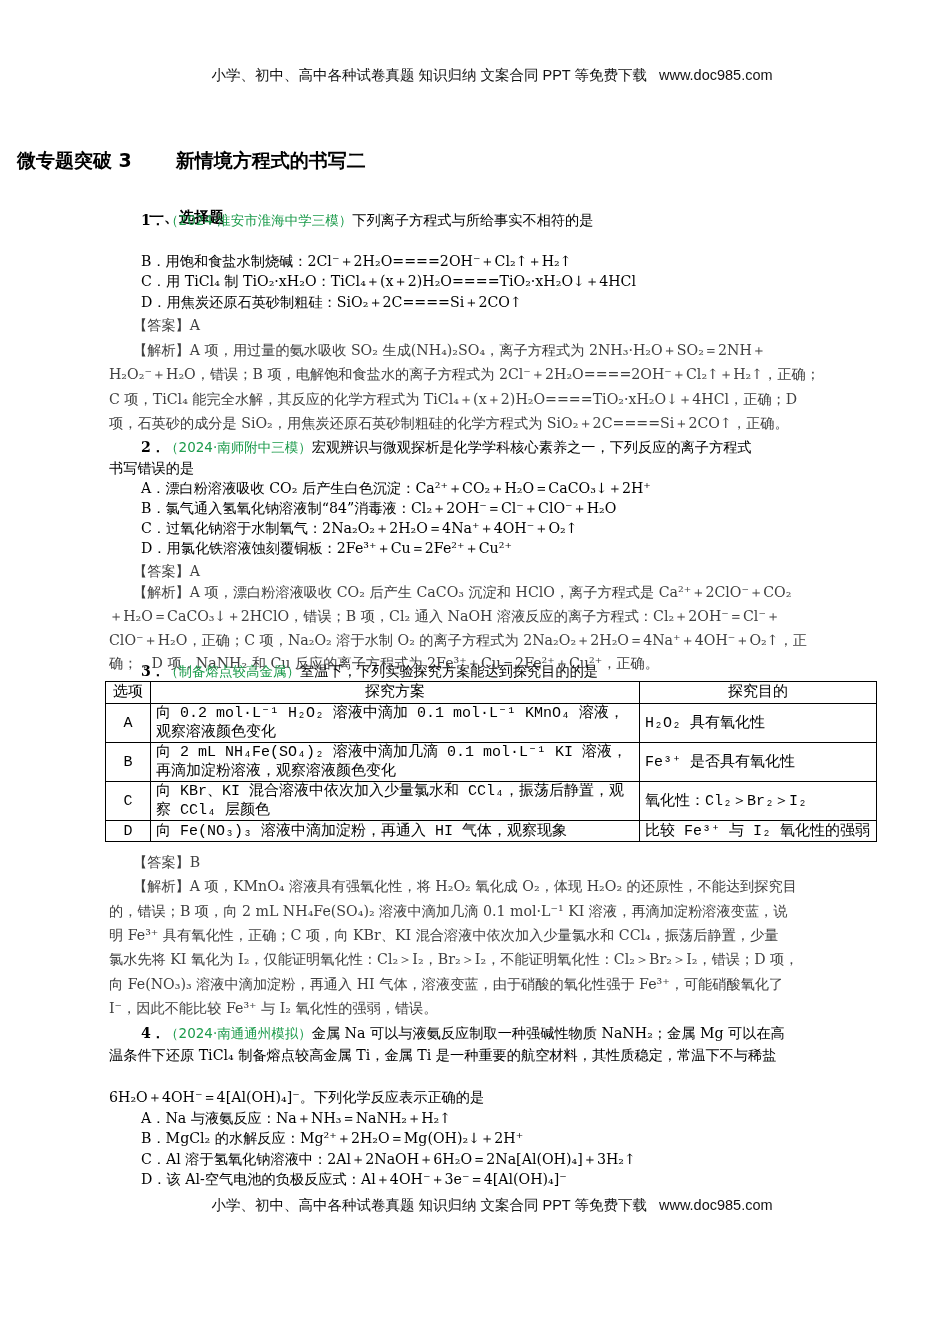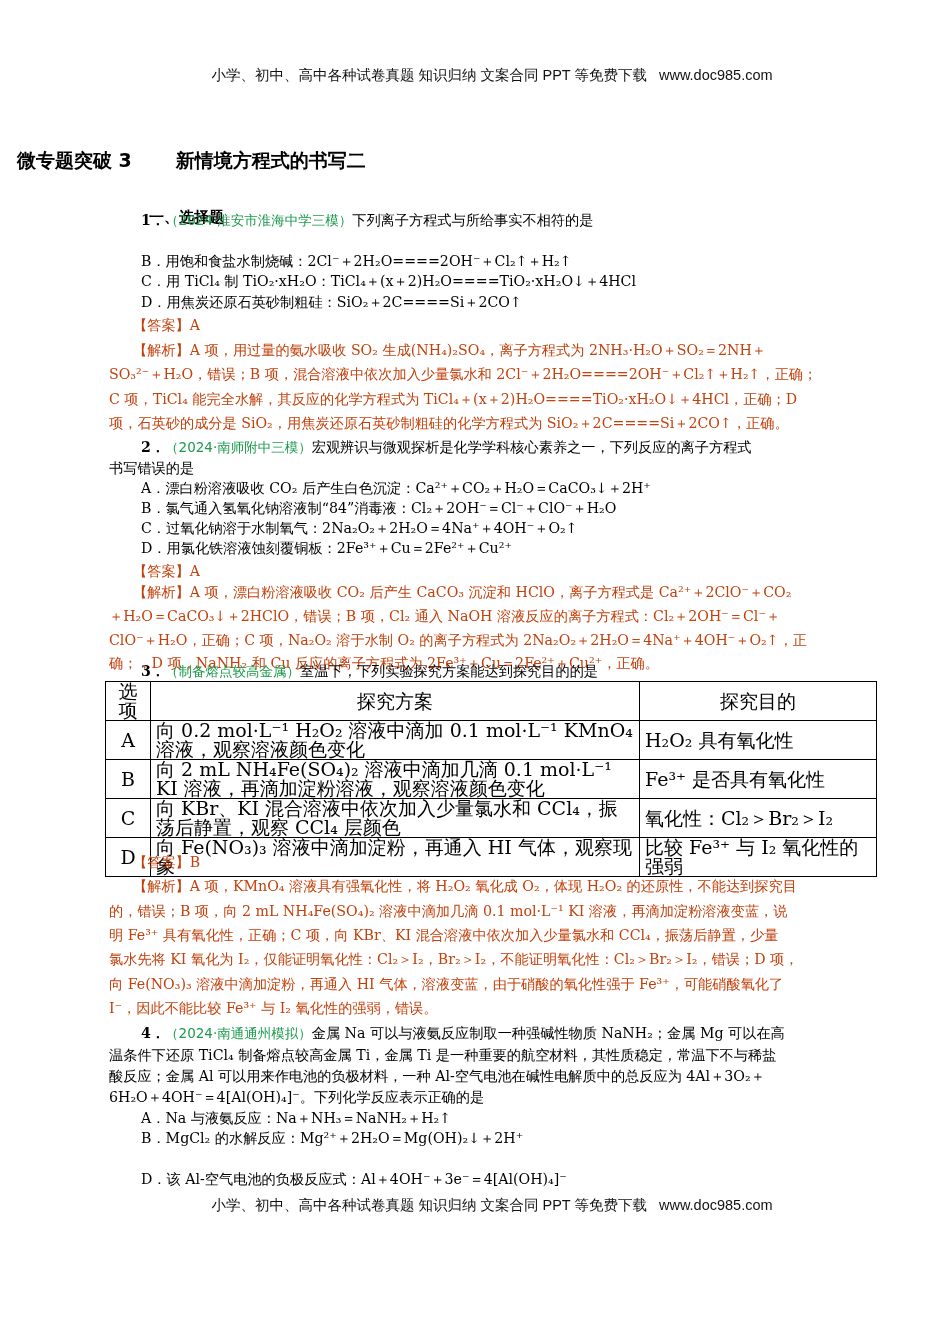--- a/index.html
+++ b/index.html
@@ -11,25 +11,25 @@
                letter-spacing: 0px; color: #111; }
   .hdr { top: 66px; }
   .ftr { top: 1196px; }
   .hdr .url, .ftr .url { margin-left: 12px; }
   .title { position: absolute; top: 148px; left: 0; width: 950px; text-align: left;
            font-family: "DejaVu Sans", "Liberation Sans", sans-serif; font-weight: bold; font-size: 19px; }
   .title .gap { display: inline-block; width: 44px; }
   .sec { position: absolute; top: 188px; left: 132px; font-weight: bold; font-size: 15px;
          font-family: "DejaVu Sans", sans-serif; margin-top: 20px; }
   .ln { position: absolute; left: 0; white-space: nowrap; font-size: 14.2px; line-height: 20px; }
-  .red { color: #c2410c; }
+  .red { color: #404040; }
   .grn { color: #1a9a4a; font-family: "DejaVu Sans", sans-serif; font-size: 13.5px; }
   .qn { font-weight: bold; }
   .tbl { position: absolute; left: 88px; top: 681px; width: 772px; border-collapse: collapse;
-         font-size: 19px; }
+         font-size: 15px; font-family: Liberation Mono, monospace; }
   .tbl td, .tbl th { border: 1.3px solid #000; padding: 0 5px; font-weight: normal; line-height: 19px; vertical-align: middle; }
   .tbl th { text-align: center; height: 21px; }
   .tbl td.opt { text-align: center; width: 34px; }
   .tbl td.plan { width: 478px; }
   .tbl tr.r2 td { height: 38px; }
   .tbl tr.r1 td { height: 20px; }
 </style>
 </head>
 <body>
 
@@ -50,21 +50,21 @@
   </div>
   <div class="ln" style="top:251px;left:124px">B．用饱和食盐水制烧碱：2Cl⁻＋2H₂O====2OH⁻＋Cl₂↑＋H₂↑</div>
   <div class="ln" style="top:271px;left:124px">C．用 TiCl₄ 制 TiO₂·xH₂O：TiCl₄＋(x＋2)H₂O====TiO₂·xH₂O↓＋4HCl</div>
   <div class="ln" style="top:292px;left:124px">D．用焦炭还原石英砂制粗硅：SiO₂＋2C====Si＋2CO↑</div>
   <div class="ln red" style="top:315px;left:116px">
     <span>【答案】</span><span>A</span>
   </div>
   <div class="ln red" style="top:340px;left:116px">
     <span>【解析】</span><span>A 项，用过量的氨水吸收 SO₂ 生成(NH₄)₂SO₄，离子方程式为 2NH₃·H₂O＋SO₂＝2NH＋</span>
   </div>
-  <div class="ln red" style="top:364px;left:92px">SO₃²⁻＋H₂O，错误；B 项，混合溶液中依次加入少量氯水和 2Cl⁻＋2H₂O====2OH⁻＋Cl₂↑＋H₂↑，正确；</div>
+  <div class="ln red" style="top:364px;left:92px">H₂O₂⁻＋H₂O，错误；B 项，电解饱和食盐水的离子方程式为 2Cl⁻＋2H₂O====2OH⁻＋Cl₂↑＋H₂↑，正确；</div>
   <div class="ln red" style="top:389px;left:92px">C 项，TiCl₄ 能完全水解，其反应的化学方程式为 TiCl₄＋(x＋2)H₂O====TiO₂·xH₂O↓＋4HCl，正确；D</div>
   <div class="ln red" style="top:413px;left:92px">项，石英砂的成分是 SiO₂，用焦炭还原石英砂制粗硅的化学方程式为 SiO₂＋2C====Si＋2CO↑，正确。</div>
 
   <div class="ln" style="top:437px;left:124px">
     <span class="qn">2．</span><span class="grn">（2024·南师附中三模）</span><span>宏观辨识与微观探析是化学学科核心素养之一，下列反应的离子方程式</span>
   </div>
   <div class="ln" style="top:458px;left:92px">书写错误的是</div>
   <div class="ln" style="top:478px;left:124px">A．漂白粉溶液吸收 CO₂ 后产生白色沉淀：Ca²⁺＋CO₂＋H₂O＝CaCO₃↓＋2H⁺</div>
   <div class="ln" style="top:498px;left:124px">B．氯气通入氢氧化钠溶液制“84”消毒液：Cl₂＋2OH⁻＝Cl⁻＋ClO⁻＋H₂O</div>
   <div class="ln" style="top:518px;left:124px">C．过氧化钠溶于水制氧气：2Na₂O₂＋2H₂O＝4Na⁺＋4OH⁻＋O₂↑</div>
@@ -122,22 +122,22 @@
   <div class="ln red" style="top:901px;left:92px">的，错误；B 项，向 2 mL NH₄Fe(SO₄)₂ 溶液中滴加几滴 0.1 mol·L⁻¹ KI 溶液，再滴加淀粉溶液变蓝，说</div>
   <div class="ln red" style="top:925px;left:92px">明 Fe³⁺ 具有氧化性，正确；C 项，向 KBr、KI 混合溶液中依次加入少量氯水和 CCl₄，振荡后静置，少量</div>
   <div class="ln red" style="top:949px;left:92px">氯水先将 KI 氧化为 I₂，仅能证明氧化性：Cl₂＞I₂，Br₂＞I₂，不能证明氧化性：Cl₂＞Br₂＞I₂，错误；D 项，</div>
   <div class="ln red" style="top:974px;left:92px">向 Fe(NO₃)₃ 溶液中滴加淀粉，再通入 HI 气体，溶液变蓝，由于硝酸的氧化性强于 Fe³⁺，可能硝酸氧化了</div>
   <div class="ln red" style="top:998px;left:92px">I⁻，因此不能比较 Fe³⁺ 与 I₂ 氧化性的强弱，错误。</div>
 
   <div class="ln" style="top:1023px;left:124px">
     <span class="qn">4．</span><span class="grn">（2024·南通通州模拟）</span><span>金属 Na 可以与液氨反应制取一种强碱性物质 NaNH₂；金属 Mg 可以在高</span>
   </div>
   <div class="ln" style="top:1045px;left:92px">温条件下还原 TiCl₄ 制备熔点较高金属 Ti，金属 Ti 是一种重要的航空材料，其性质稳定，常温下不与稀盐</div>
-  <div class="ln" style="top:1066px;left:92px">酸反应；金属 Al 可以用来作电池的负极材料，一种 Al-空气电池在碱性电解质中的总反应为 4Al＋3O₂＋</div>
   <div class="ln" style="top:1087px;left:92px">6H₂O＋4OH⁻＝4[Al(OH)₄]⁻。下列化学反应表示正确的是</div>
   <div class="ln" style="top:1108px;left:124px">A．Na 与液氨反应：Na＋NH₃＝NaNH₂＋H₂↑</div>
   <div class="ln" style="top:1128px;left:124px">B．MgCl₂ 的水解反应：Mg²⁺＋2H₂O＝Mg(OH)₂↓＋2H⁺</div>
+  <div class="ln" style="top:1149px;left:124px">C．Al 溶于氢氧化钠溶液中：2Al＋2NaOH＋6H₂O＝2Na[Al(OH)₄]＋3H₂↑</div>
   <div class="ln" style="top:1169px;left:124px">D．该 Al-空气电池的负极反应式：Al＋4OH⁻＋3e⁻＝4[Al(OH)₄]⁻</div>
 
   <div class="ftr">
     <span>小学、初中、高中各种试卷真题 知识归纳 文案合同 PPT 等免费下载</span><span class="url">www.doc985.com</span>
   </div>
 </div>
 
 </body></html>

